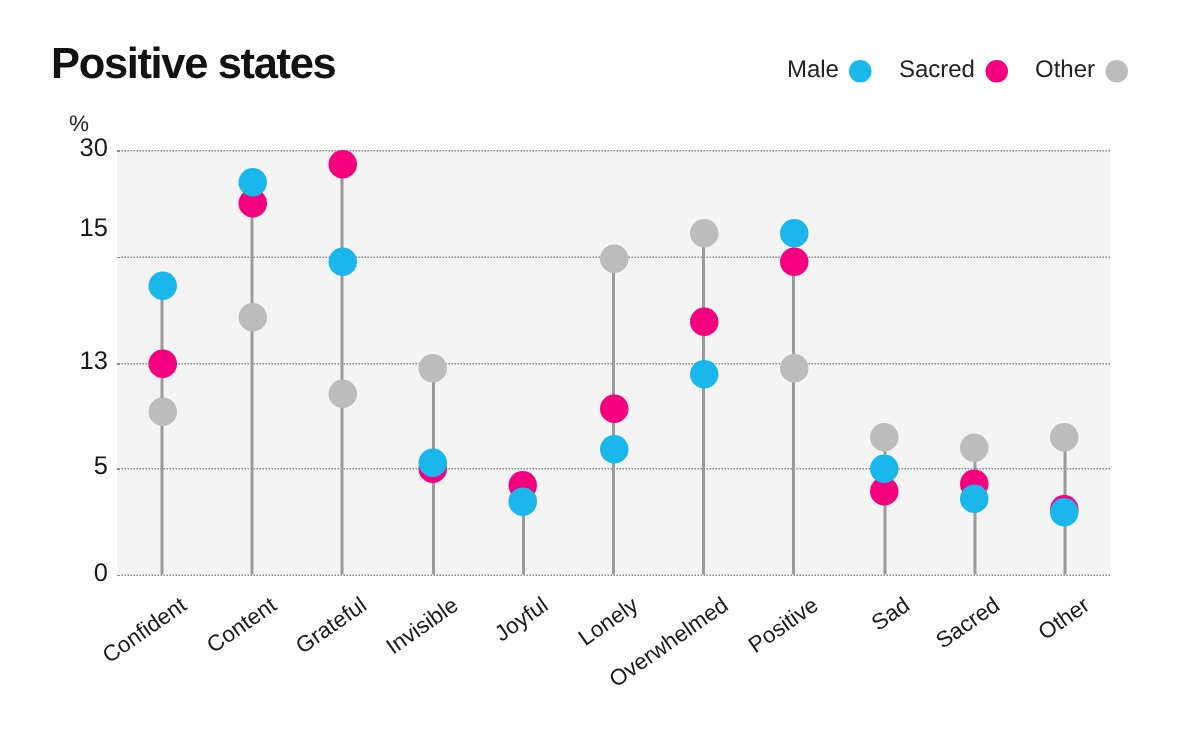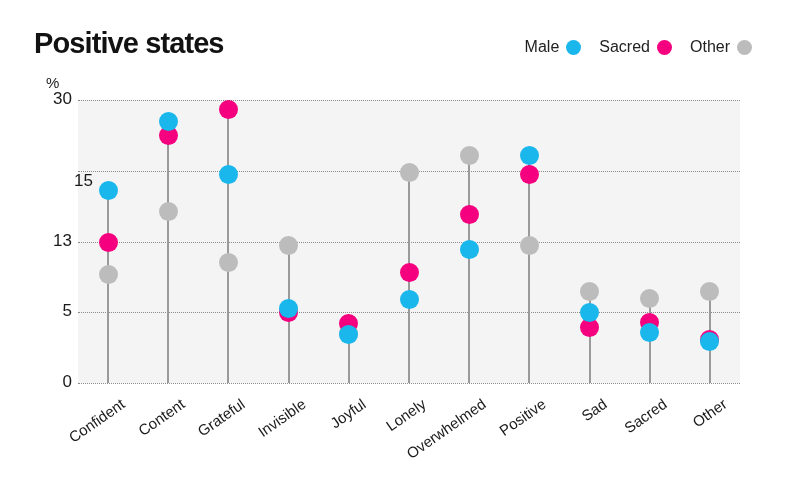--- a/index.html
+++ b/index.html
@@ -222,21 +222,21 @@
         <div class="dot" title="Other — Other: 6.5%" style="background: rgb(188, 188, 188); top: 191.025px;"></div>
         <div class="dot" title="Other — Female: 3.1%" style="background: rgb(245, 0, 126); top: 239.135px;"></div>
         <div class="dot" title="Other — Male: 2.9%" style="background: rgb(25, 183, 236); top: 241.965px;"></div>
       </div>
     </div>
 
   <div id="y-axis">
       <div class="ytick-wrap" style="top: 372px;">0</div>
       <div class="ytick-wrap" style="top: 301.25px;">5</div>
       <div class="ytick-wrap" style="top: 230.5px;">13</div>
-      <div class="ytick-wrap" style="top: 171px; padding-left: 21px;">15</div>
+      <div class="ytick-wrap" style="top: 142px;">15</div>
       <div class="ytick-wrap" style="top: 89px;">30</div>
     </div>
   <div id="x-axis">
       <div class="xlabel" style="left: 118.091px; top: 395px;">Confident</div>
       <div class="xlabel" style="left: 178.273px; top: 395px;">Content</div>
       <div class="xlabel" style="left: 238.455px; top: 395px;">Grateful</div>
       <div class="xlabel" style="left: 298.636px; top: 395px;">Invisible</div>
       <div class="xlabel" style="left: 358.818px; top: 395px;">Joyful</div>
       <div class="xlabel" style="left: 419px; top: 395px;">Lonely</div>
       <div class="xlabel" style="left: 479.182px; top: 395px;">Overwhelmed</div>

